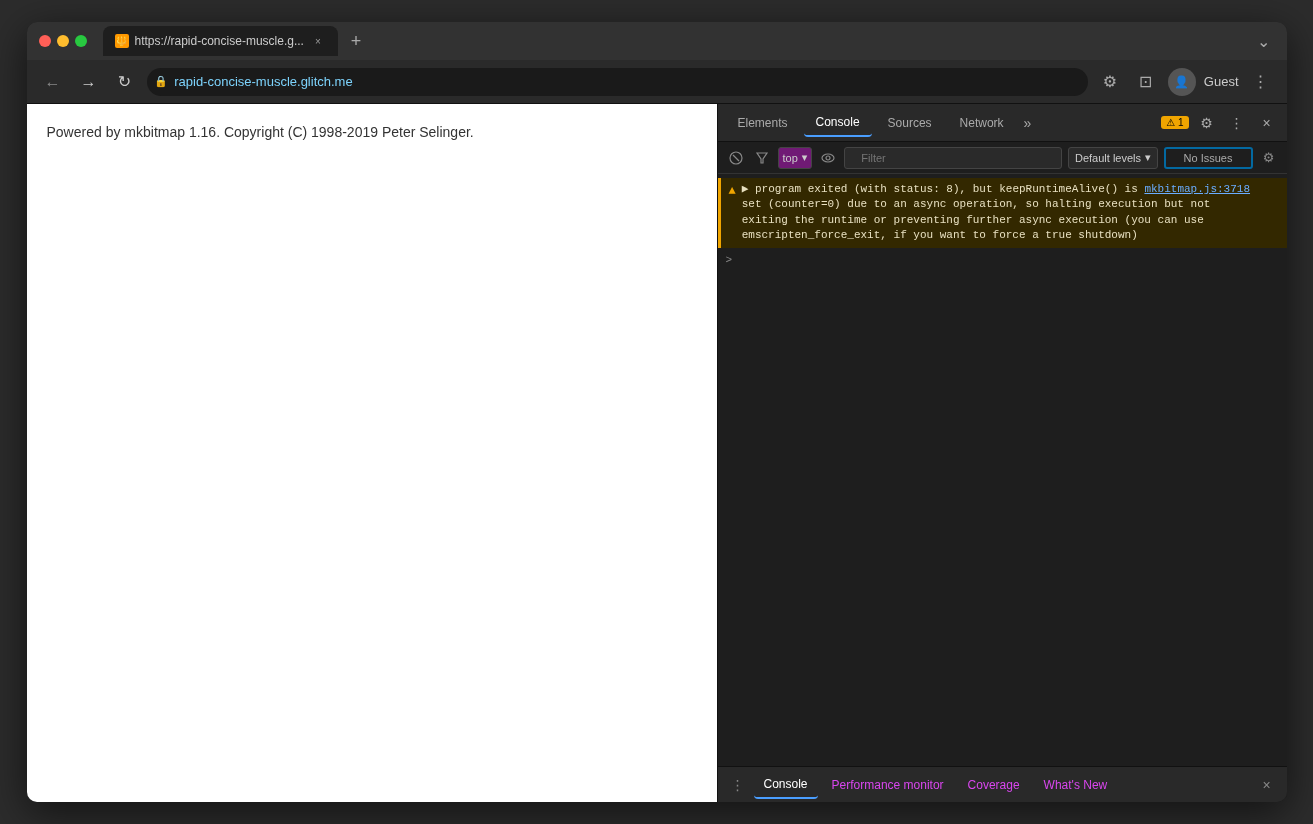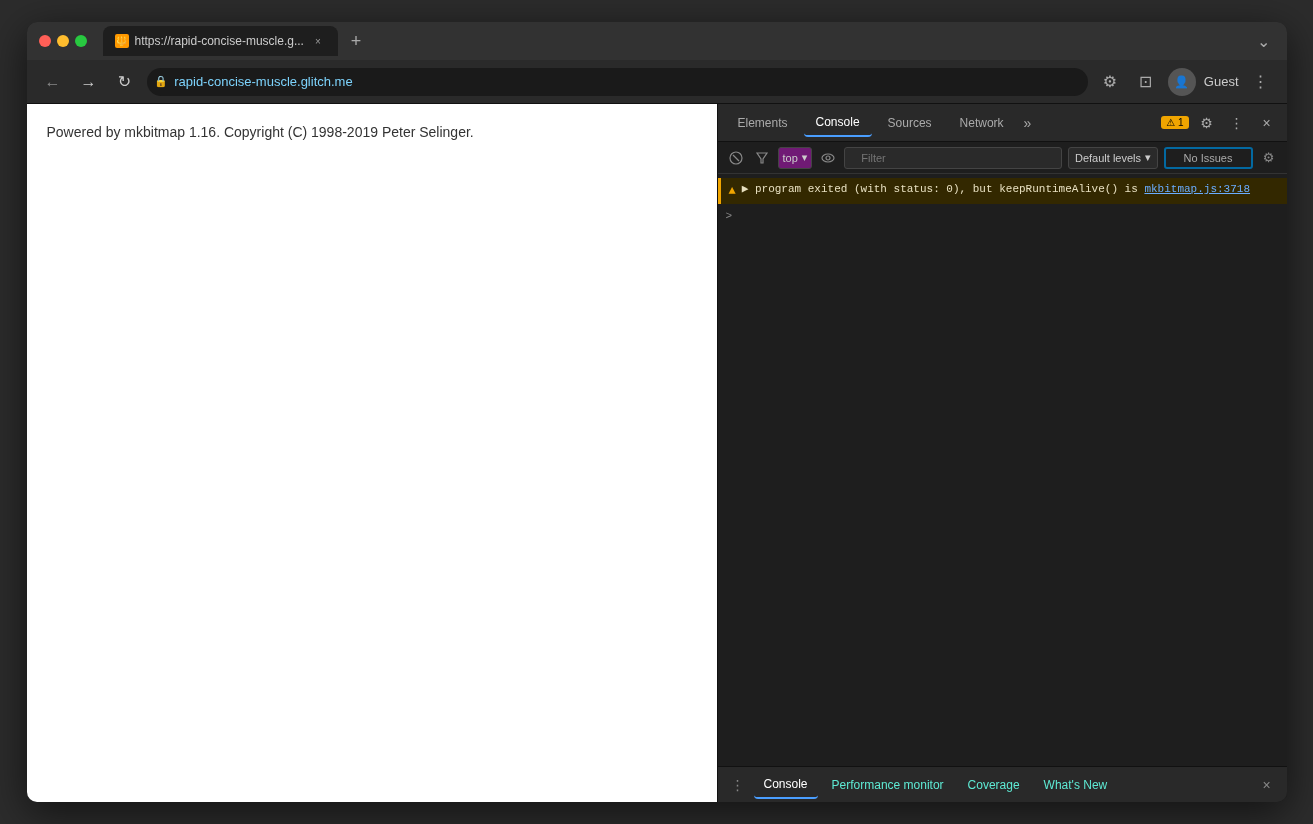--- a/index.html
+++ b/index.html
@@ -466,21 +466,21 @@
       align-items: center;
       justify-content: center;
       color: #888;
       font-size: 14px;
       cursor: pointer;
     }
 
     .bottom-tab {
       padding: 4px 10px;
       font-size: 12px;
-      color: #5eead4;
+      color: #d946ef;
       cursor: pointer;
       height: 28px;
       display: flex;
       align-items: center;
       border-radius: 4px;
     }
 
     .bottom-tab.active {
       color: #fff;
       border-bottom: 2px solid #4a9eff;
@@ -595,21 +595,22 @@
           <span>▾</span>
         </div>
         <div class="no-issues-badge">No Issues</div>
         <div class="settings-icon-sm">⚙</div>
       </div>
 
       <div class="console-content">
         <div class="console-message">
           <span class="console-warning-icon">▲</span>
           <div class="console-msg-text">
-            <span>▶ </span><span>program exited (with status: 0), but keepRuntimeAlive() is </span><span class="console-link">mkbitmap.js:3718</span><br>
+            <span>▶ </span><span>program exited (with status: 8), but keepRuntimeAlive() is </span><span class="console-link">mkbitmap.js:3718</span><br>
+            <span>set (counter=0) due to an async operation, so halting execution but not<br>exiting the runtime or preventing further async execution (you can use<br>emscripten_force_exit, if you want to force a true shutdown)</span>
           </div>
         </div>
         <div class="console-prompt">
           <span class="prompt-arrow">&gt;</span>
         </div>
       </div>
 
       <div class="devtools-bottom">
         <div class="devtools-bottom-icon">⋮</div>
         <div class="bottom-tab active">

